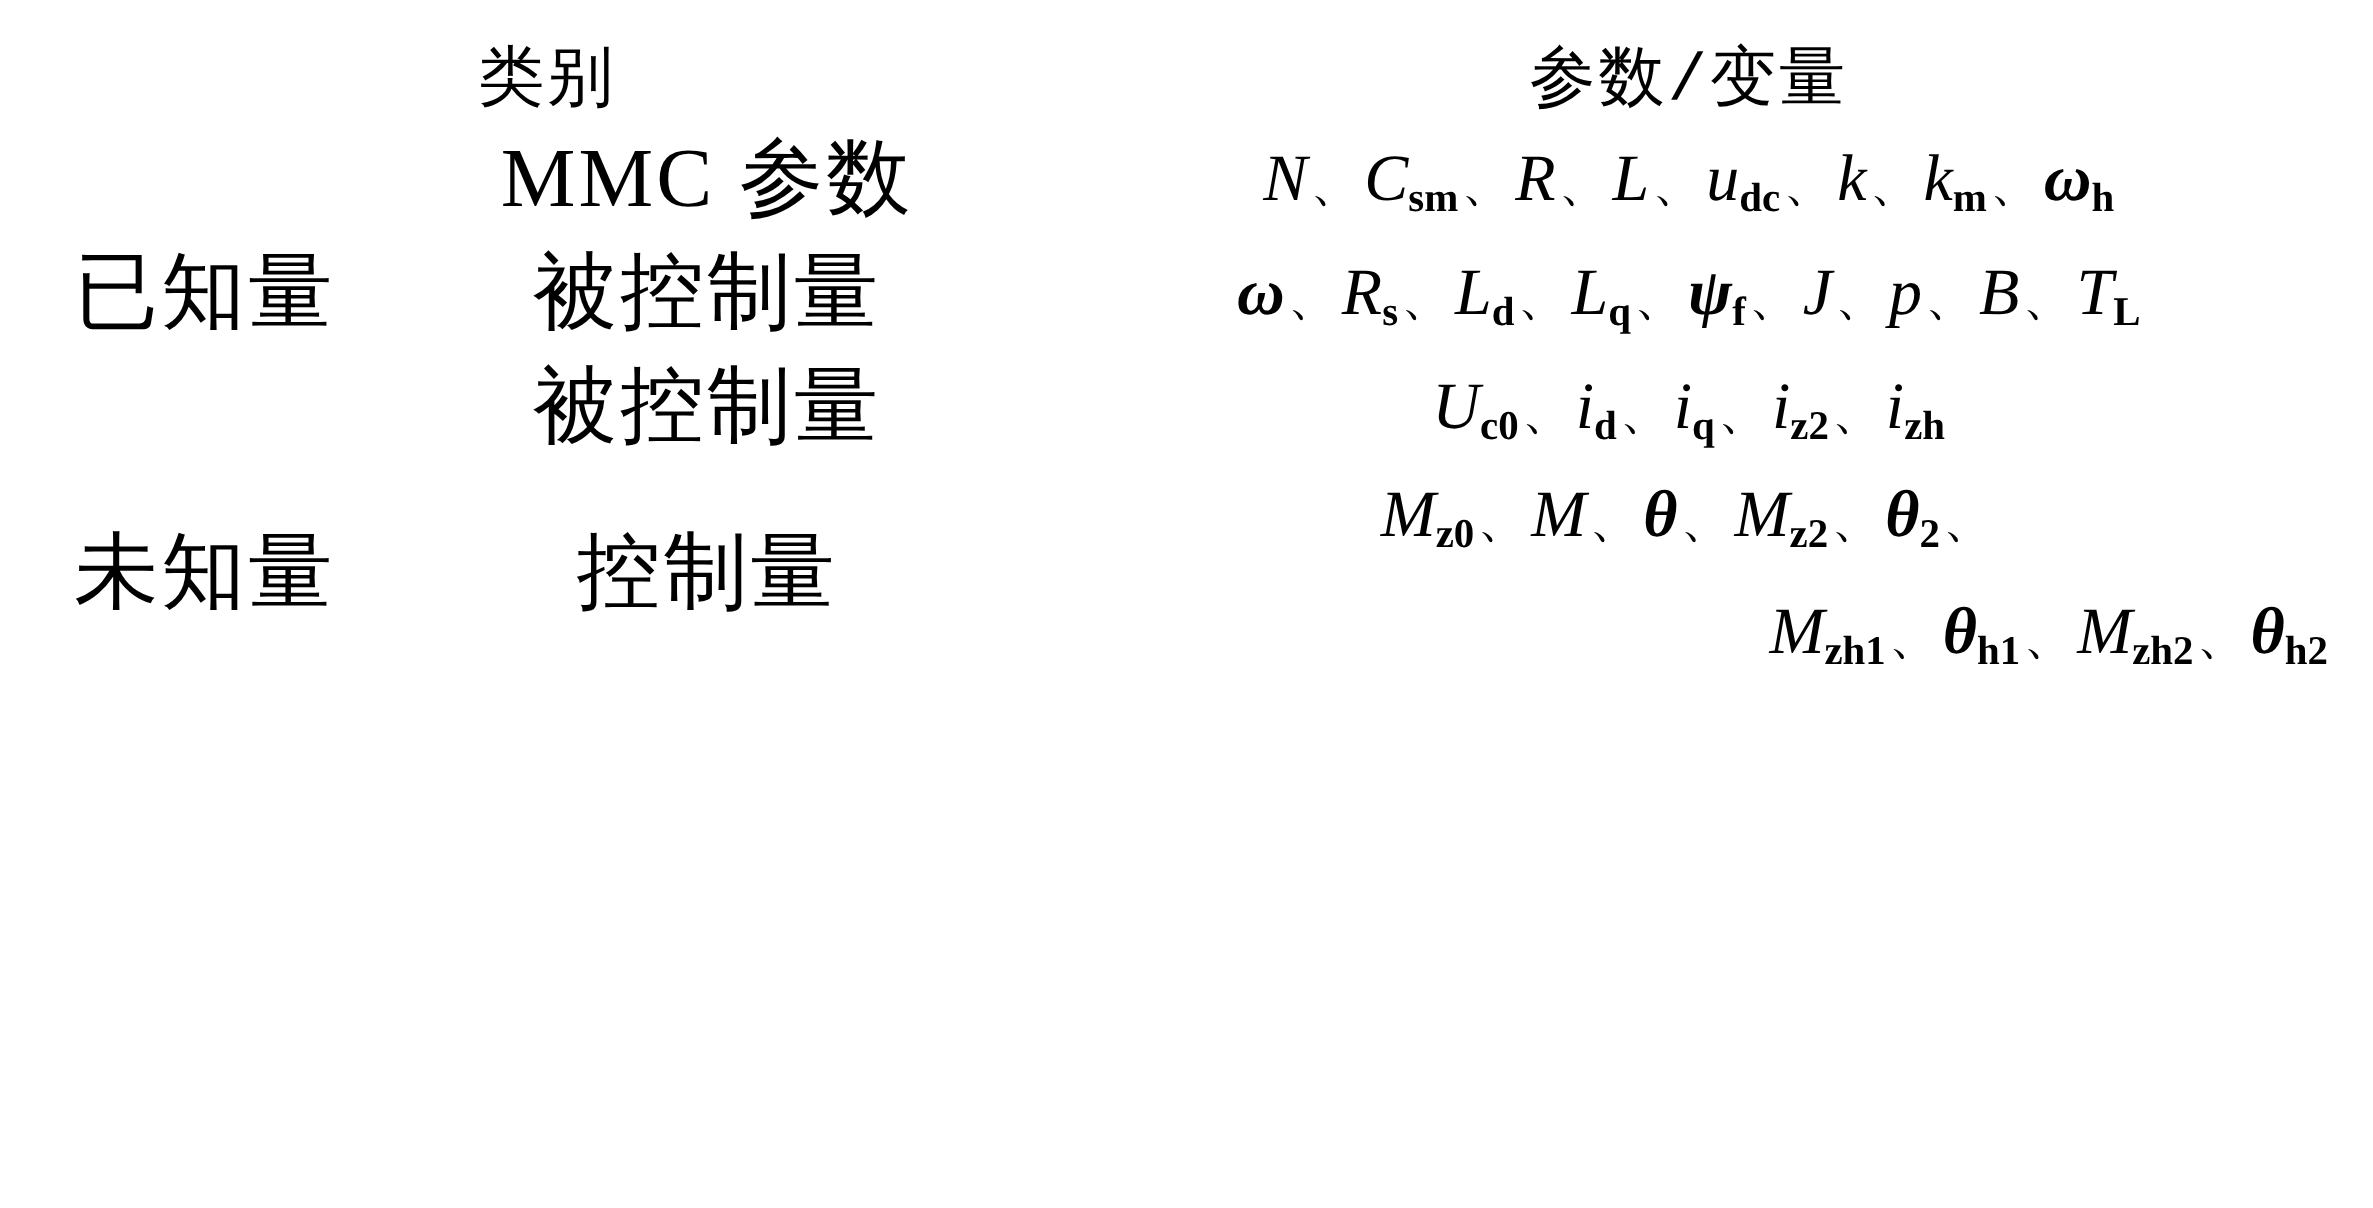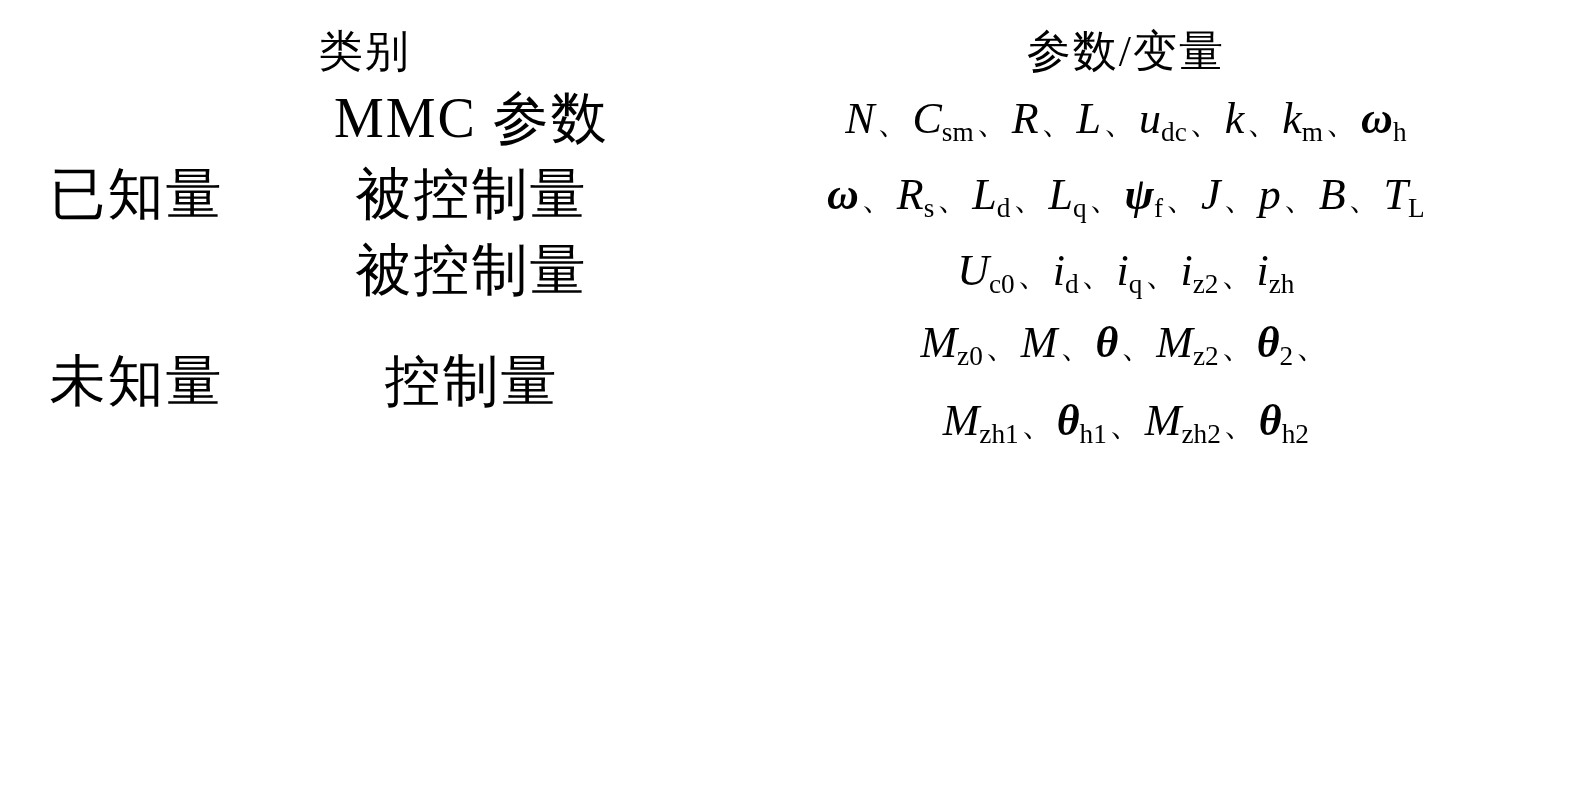--- a/index.html
+++ b/index.html
@@ -30,21 +30,21 @@
 
   table.param-table td,
   table.param-table th {
     border: none;
     padding: 0;
     text-align: center;
     vertical-align: middle;
   }
 
   
-  .rule-top td   { border-top: 5px solid #000; }
+  .rule-top td   { border-top: 5px solid #000; font-family: Liberation Mono, monospace; }
   .rule-mid td   { border-top: 4px solid #000; }
   .rule-thin td  { border-top: 3px solid #000; }
   .rule-bot td   { border-bottom: 5px solid #000; }
 
   col.col-cat   { width: 14%; }
   col.col-sub   { width: 30%; }
   col.col-param { width: 56%; }
 
   .hdr-cell {
     font-size: 44px;
@@ -76,32 +76,32 @@
   }
   .param-cell .mi-bold {
     font-style: italic;
     font-weight: bold;
     font-size: 44px;
     margin-top: 40px;
   }
   .param-cell .mi sub,
   .param-cell .mi-bold sub {
     font-style: normal;
-    font-weight: normal;
+    font-weight: bold;
     font-size: 0.62em;
     vertical-align: -0.28em;
     letter-spacing: 0;
   }
   .param-cell .sep {
     font-style: normal;
     font-weight: normal;
     font-size: 34px;
     padding: 0 2px;
   }
-  .param-row-2 { display: block; margin-top: 10px; }
+  .param-row-2 { display: block; margin-top: 10px; text-align: right; }
 
   .nowrap { white-space: nowrap; }
 </style>
 </head>
 <body>
 
 <div class="table-wrap">
   <table class="param-table">
     <colgroup>
       <col class="col-cat">

